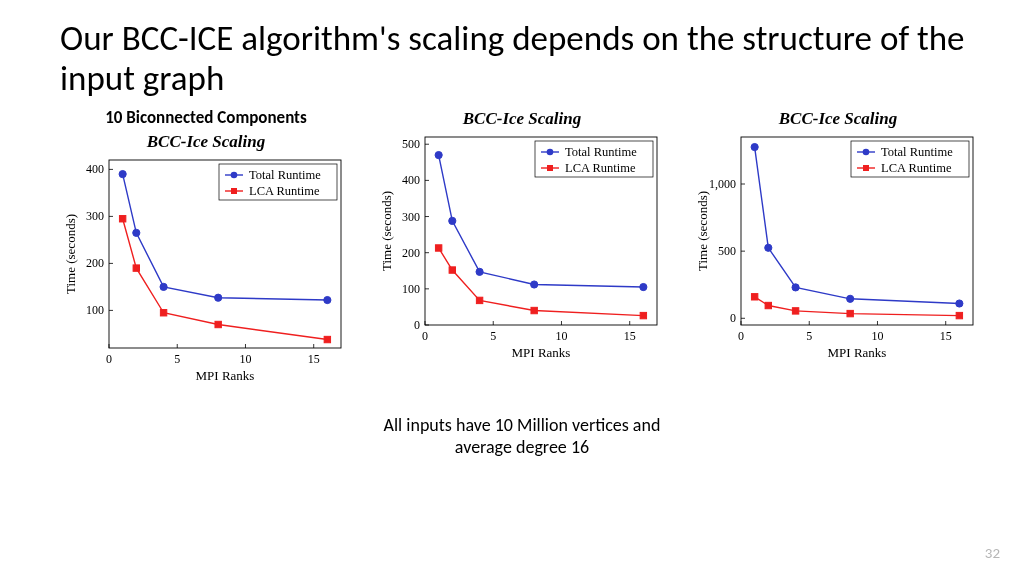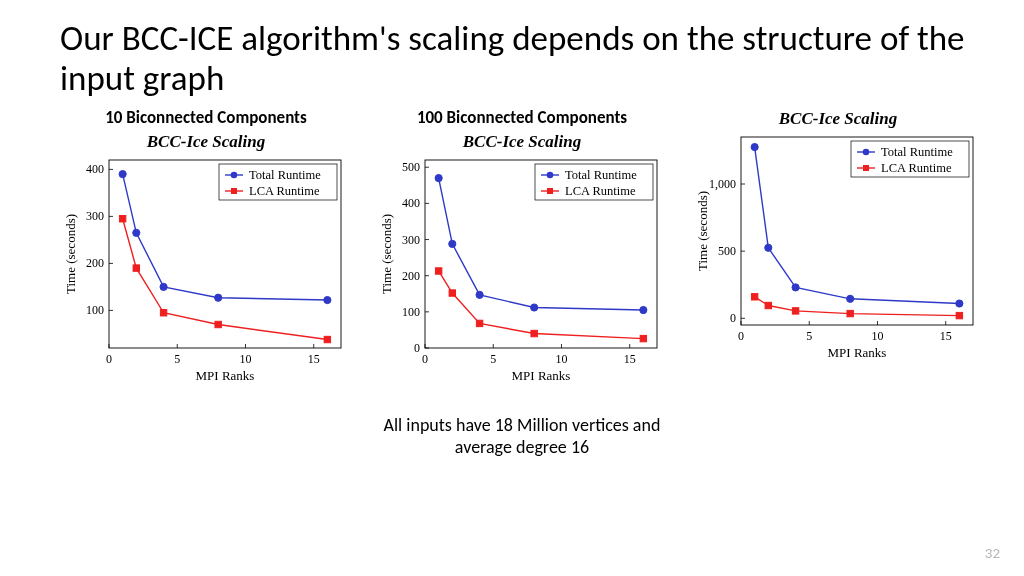--- a/index.html
+++ b/index.html
@@ -139,21 +139,20 @@
             <rect x="158" y="10" width="118" height="36" class="legend-box"></rect>
             <line x1="164" y1="21" x2="182" y2="21" stroke="#2e3ac7" stroke-width="1.4"></line>
             <circle cx="173" cy="21" r="3.3" fill="#2e3ac7"></circle>
             <text x="188" y="25" class="legend-text">Total Runtime</text>
             <line x1="164" y1="37" x2="182" y2="37" stroke="#ef1f1f" stroke-width="1.4"></line>
             <rect x="170" y="34" width="6" height="6" fill="#ef1f1f"></rect>
             <text x="188" y="41" class="legend-text">LCA Runtime</text>
           </svg></div>
     </div>
     <div class="chart-col">
-      <div class="chart-caption">100 Biconnected Components</div>
       <div class="chart-title">BCC-Ice Scaling</div>
       <div class="plot-wrap"><svg class="plot">
             <rect x="48" y="6" width="232" height="188" fill="none" stroke="#000" stroke-width="0.9"></rect>
             <line x1="48" y1="194" x2="52" y2="194" stroke="#000" stroke-width="0.8"></line>
             <text x="43" y="198" text-anchor="end" class="tick-label">0</text>
             <line x1="48" y1="157.84615384615384" x2="52" y2="157.84615384615384" stroke="#000" stroke-width="0.8"></line>
             <text x="43" y="161.84615384615384" text-anchor="end" class="tick-label">100</text>
             <line x1="48" y1="121.6923076923077" x2="52" y2="121.6923076923077" stroke="#000" stroke-width="0.8"></line>
             <text x="43" y="125.6923076923077" text-anchor="end" class="tick-label">200</text>
             <line x1="48" y1="85.53846153846155" x2="52" y2="85.53846153846155" stroke="#000" stroke-width="0.8"></line>
@@ -230,18 +229,18 @@
             <circle cx="173" cy="21" r="3.3" fill="#2e3ac7"></circle>
             <text x="188" y="25" class="legend-text">Total Runtime</text>
             <line x1="164" y1="37" x2="182" y2="37" stroke="#ef1f1f" stroke-width="1.4"></line>
             <rect x="170" y="34" width="6" height="6" fill="#ef1f1f"></rect>
             <text x="188" y="41" class="legend-text">LCA Runtime</text>
           </svg></div>
     </div>
   </div>
 
   <div class="footnote">
-    <span>All inputs have 18 Million vertices and</span><br>
+    <span>All inputs have 10 Million vertices and</span><br>
     <span>average degree 16</span>
   </div>
 
   <div class="page-num">32</div>
 </div>
 
 </body></html>

